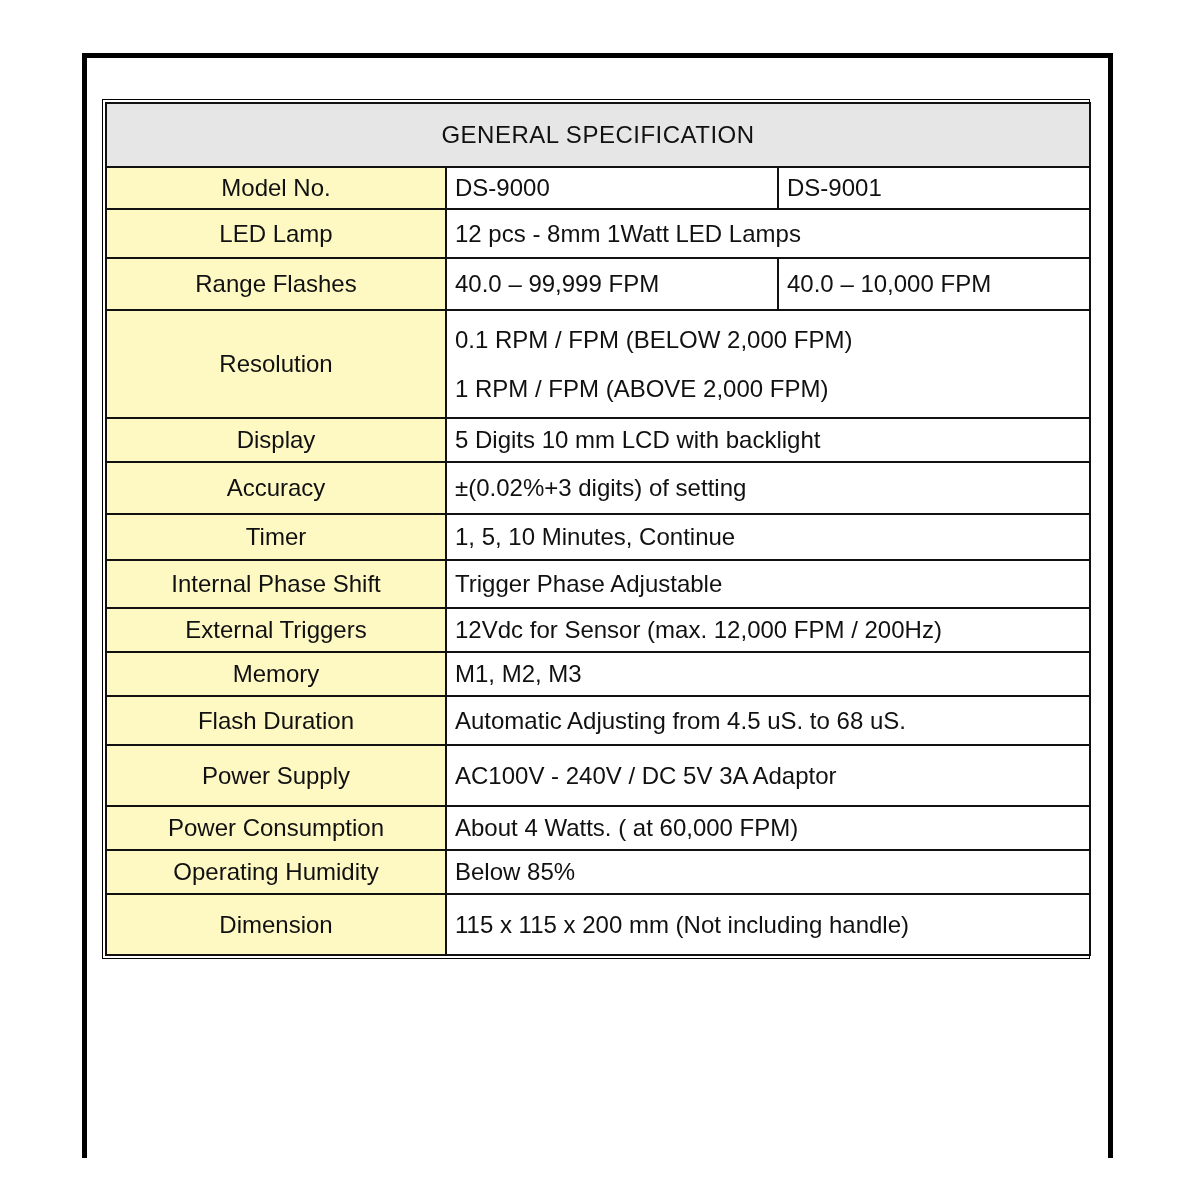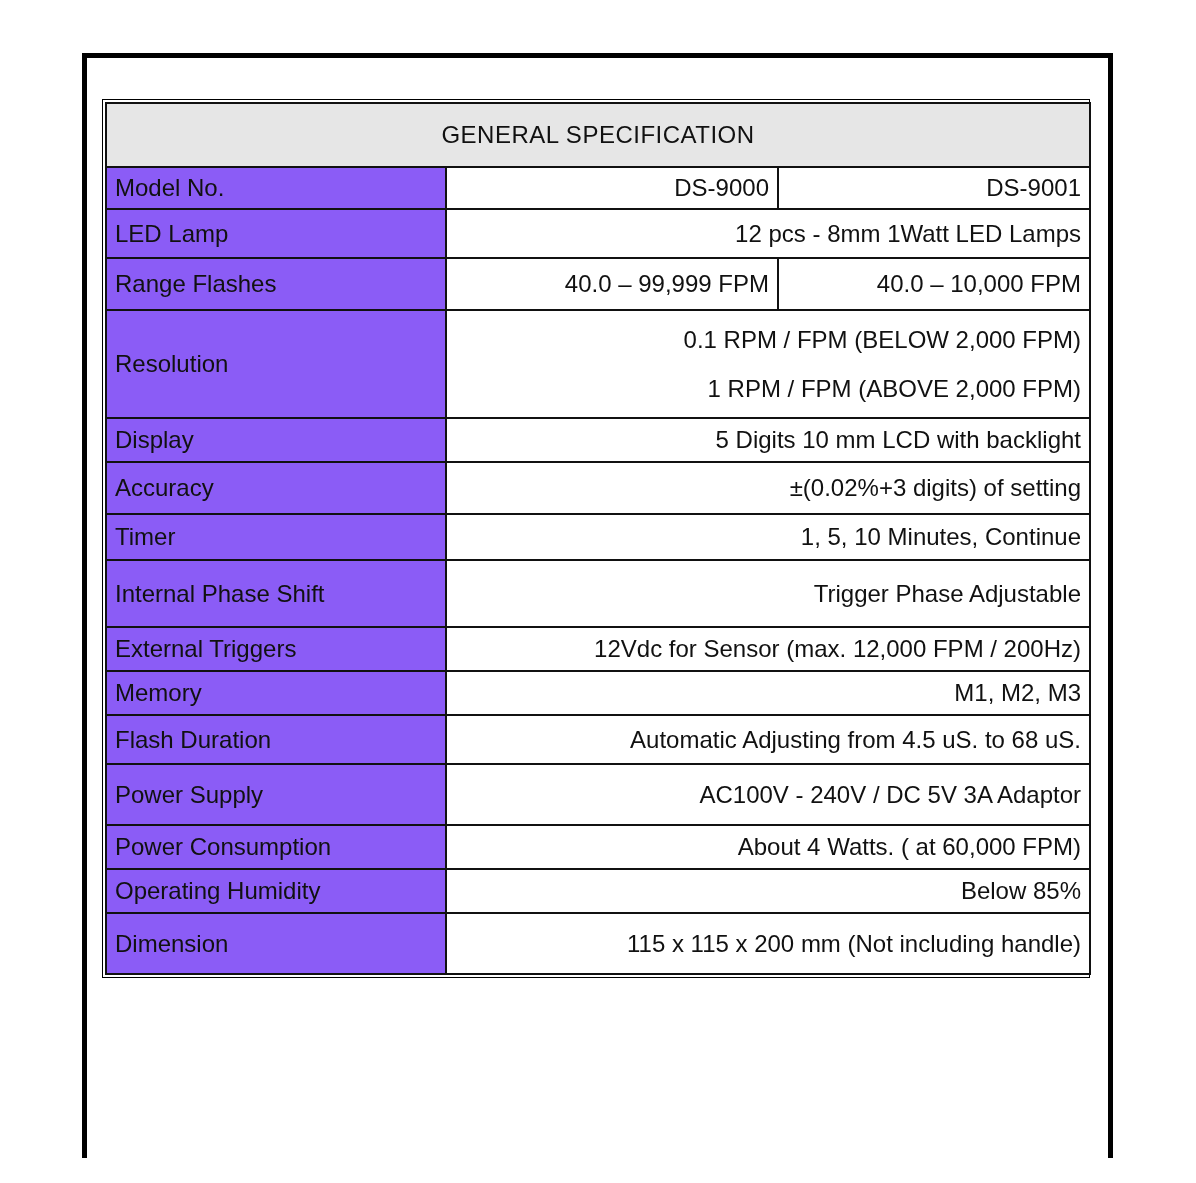--- a/index.html
+++ b/index.html
@@ -51,38 +51,38 @@
     white-space: nowrap;
   }
   th.title-cell {
     background: #e6e6e6;
     font-size: 31px;
     font-weight: 700;
     text-align: center;
     letter-spacing: 0.5px;
   }
   td.label-cell {
-    background: #8b5cf6;
-    text-align: left;
+    background: #fef9c3;
+    text-align: center;
   }
   td.value-cell {
-    text-align: right;
+    text-align: left;
   }
   td.value-cell .line {
     line-height: 49px;
   }
   
   tr.r64 { height: 64px; }
   tr.r42 { height: 42px; }
   tr.r46 { height: 46px; }
   tr.r49 { height: 49px; }
   tr.r50 { height: 44px; }
   tr.r51 { height: 61px; }
   tr.r52 { height: 52px; }
-  tr.r53 { height: 67px; }
+  tr.r53 { height: 48px; }
   tr.r54 { height: 54px; }
   tr.r98 { height: 98px; }
 </style>
 </head>
 <body>
 
 <div class="page-frame"></div>
 
 <div class="table-wrap">
   <table class="spec-table">

